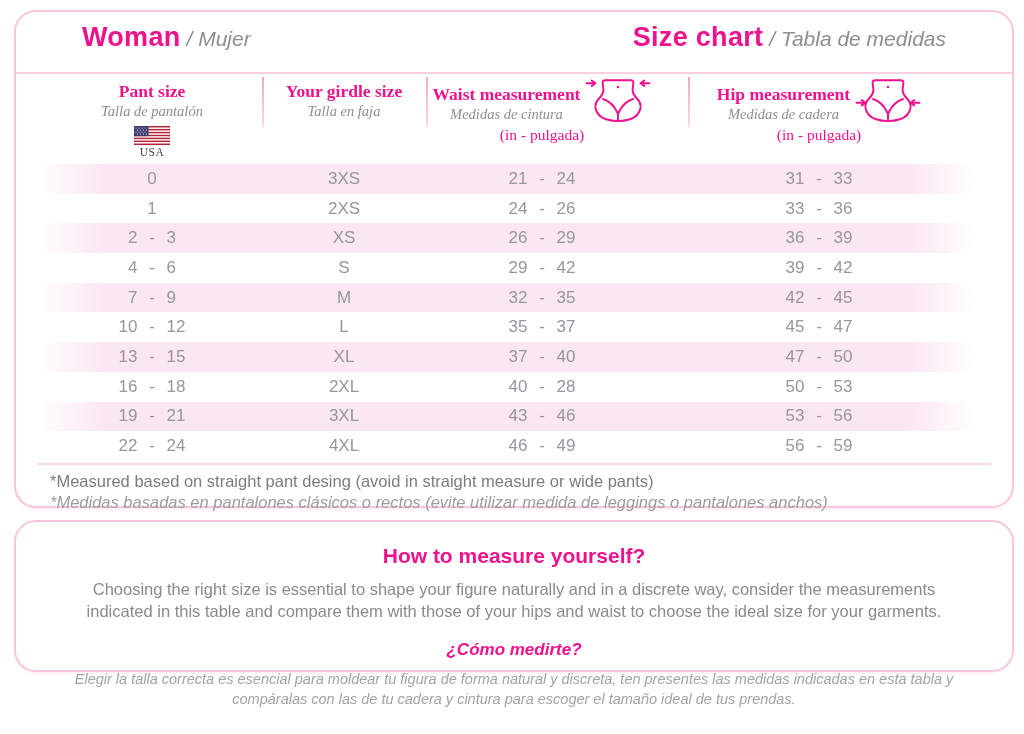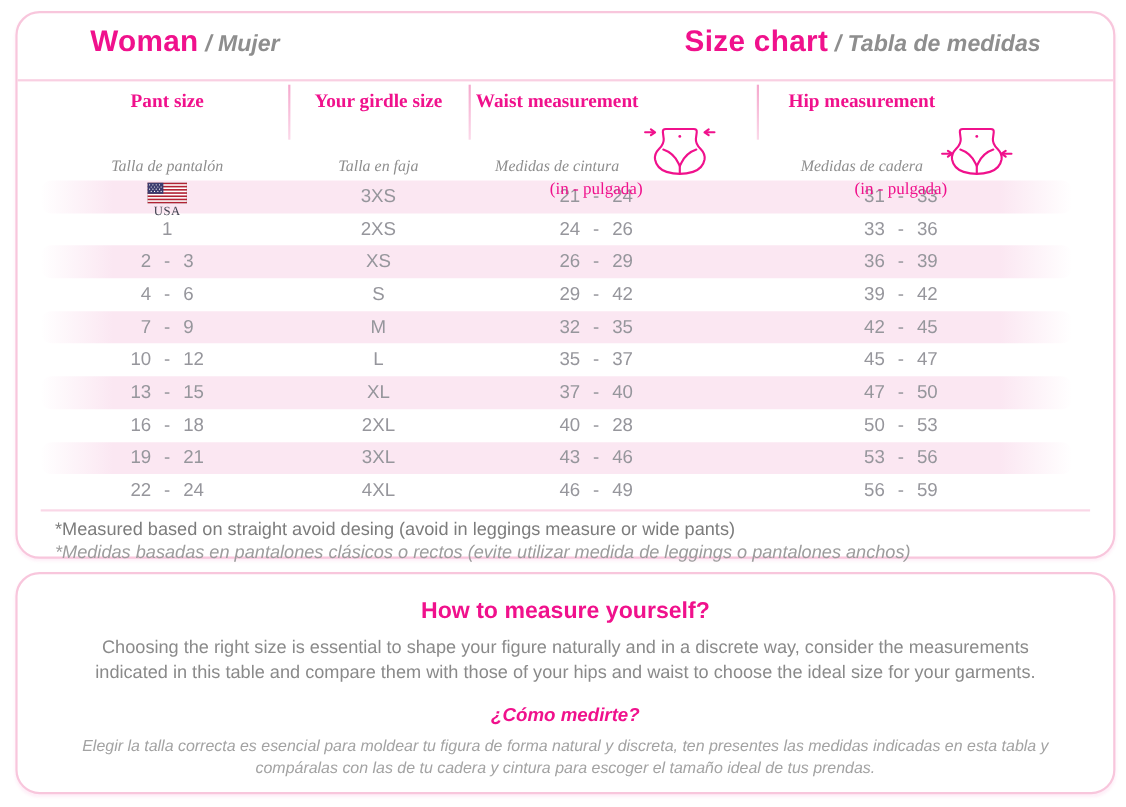--- a/index.html
+++ b/index.html
@@ -6,39 +6,39 @@
   body{
     width:1024px;height:734px;position:relative;background:#ffffff;
     font-family:"Liberation Sans", sans-serif;overflow:hidden;
   }
   .card{
     position:absolute;left:14px;width:1000px;box-sizing:border-box;
     background:#fff;border:2px solid #F8C6DC;border-radius:22px;
     box-shadow:0 2px 3px rgba(240,17,140,0.07);
   }
   .top-card{top:10px;height:498px;}
-  .bottom-card{top:520px;height:202px;text-align:center;padding:20px 48px 0;}
+  .bottom-card{top:520px;height:152px;text-align:center;padding:20px 48px 0;}
 
   
   .title-row{
     display:flex;justify-content:space-between;align-items:baseline;
     height:50px;padding:10px 66px 0;border-bottom:2px solid #F9CFE2;
   }
   .t-main{color:var(--accent);font-size:27px;font-weight:bold;letter-spacing:.3px;}
-  .t-sub{color:#8E8E8E;font-size:21px;font-style:italic;margin-left:6px;font-weight:bold;}
+  .t-sub{color:#8E8E8E;font-size:21px;font-style:italic;margin-left:6px;font-weight:normal;}
 
   
   .headers{position:relative;height:90px;display:flex;padding:7px 37px 0 21px;box-sizing:border-box;}
   .vdiv{position:absolute;top:3px;width:2px;height:50px;
         background:linear-gradient(#F5A8CD,#FBD9E9);}
   .vdiv.d1{left:246px;} .vdiv.d2{left:410px;} .vdiv.d3{left:672px;}
   .hcell{text-align:center;font-family:Liberation Serif, serif;}
   .hc1{width:230px;} .hc2{width:154px;} .hc3{width:242px;} .hc4{flex:1;}
   .hname{color:var(--accent);font-size:17.5px;font-weight:bold;line-height:1.2;}
-  .hsub{color:#8E8E8E;font-size:14.5px;font-style:italic;line-height:1.25;margin-top:40px;}
+  .hsub{color:#8E8E8E;font-size:14.5px;font-style:italic;line-height:1.25;}
   .hgroup{display:inline-flex;align-items:flex-end;gap:5px;}
   .hgroup .torso{margin-top:-3px;}
   .hunit{color:var(--accent);font-size:15.5px;margin-top:3px;}
   .flagwrap{margin-top:6px;display:flex;flex-direction:column;align-items:center;line-height:1;}
   .flaglabel{color:#3F3F4D;font-size:11.5px;letter-spacing:.5px;margin-top:2px;text-align:center;}
 
   
   .rows{margin:0 37px 0 21px;}
   .row{height:29.7px;display:flex;align-items:center;border-radius:10px;}
   .row.shaded{
@@ -230,21 +230,21 @@
       <div class="row" style="">
       <div class="cell c1">22 - 24</div>
       <div class="cell c2">4XL</div>
       <div class="cell c3">46 - 49</div>
       <div class="cell c4">56 - 59</div>
     </div>
     </div>
 
   <div class="foot-line"></div>
   <div class="footnote">
-    <div class="fn-en">*Measured based on straight avoid desing (avoid in leggings measure or wide pants)</div>
+    <div class="fn-en">*Measured based on straight pant desing (avoid in straight measure or wide pants)</div>
     <div class="fn-es">*Medidas basadas en pantalones clásicos o rectos (evite utilizar medida de leggings o pantalones anchos)</div>
   </div>
 </div>
 
 <div class="card bottom-card">
   <div class="howto-title">How to measure yourself?</div>
   <div class="howto-body">Choosing the right size is essential to shape your figure naturally and in a discrete way, consider the measurements indicated in this table and compare them with those of your hips and waist to choose the ideal size for your garments.</div>
   <div class="como-title">¿Cómo medirte?</div>
   <div class="como-body">Elegir la talla correcta es esencial para moldear tu figura de forma natural y discreta, ten presentes las medidas indicadas en esta tabla y compáralas con las de tu cadera y cintura para escoger el tamaño ideal de tus prendas.</div>
 </div>

